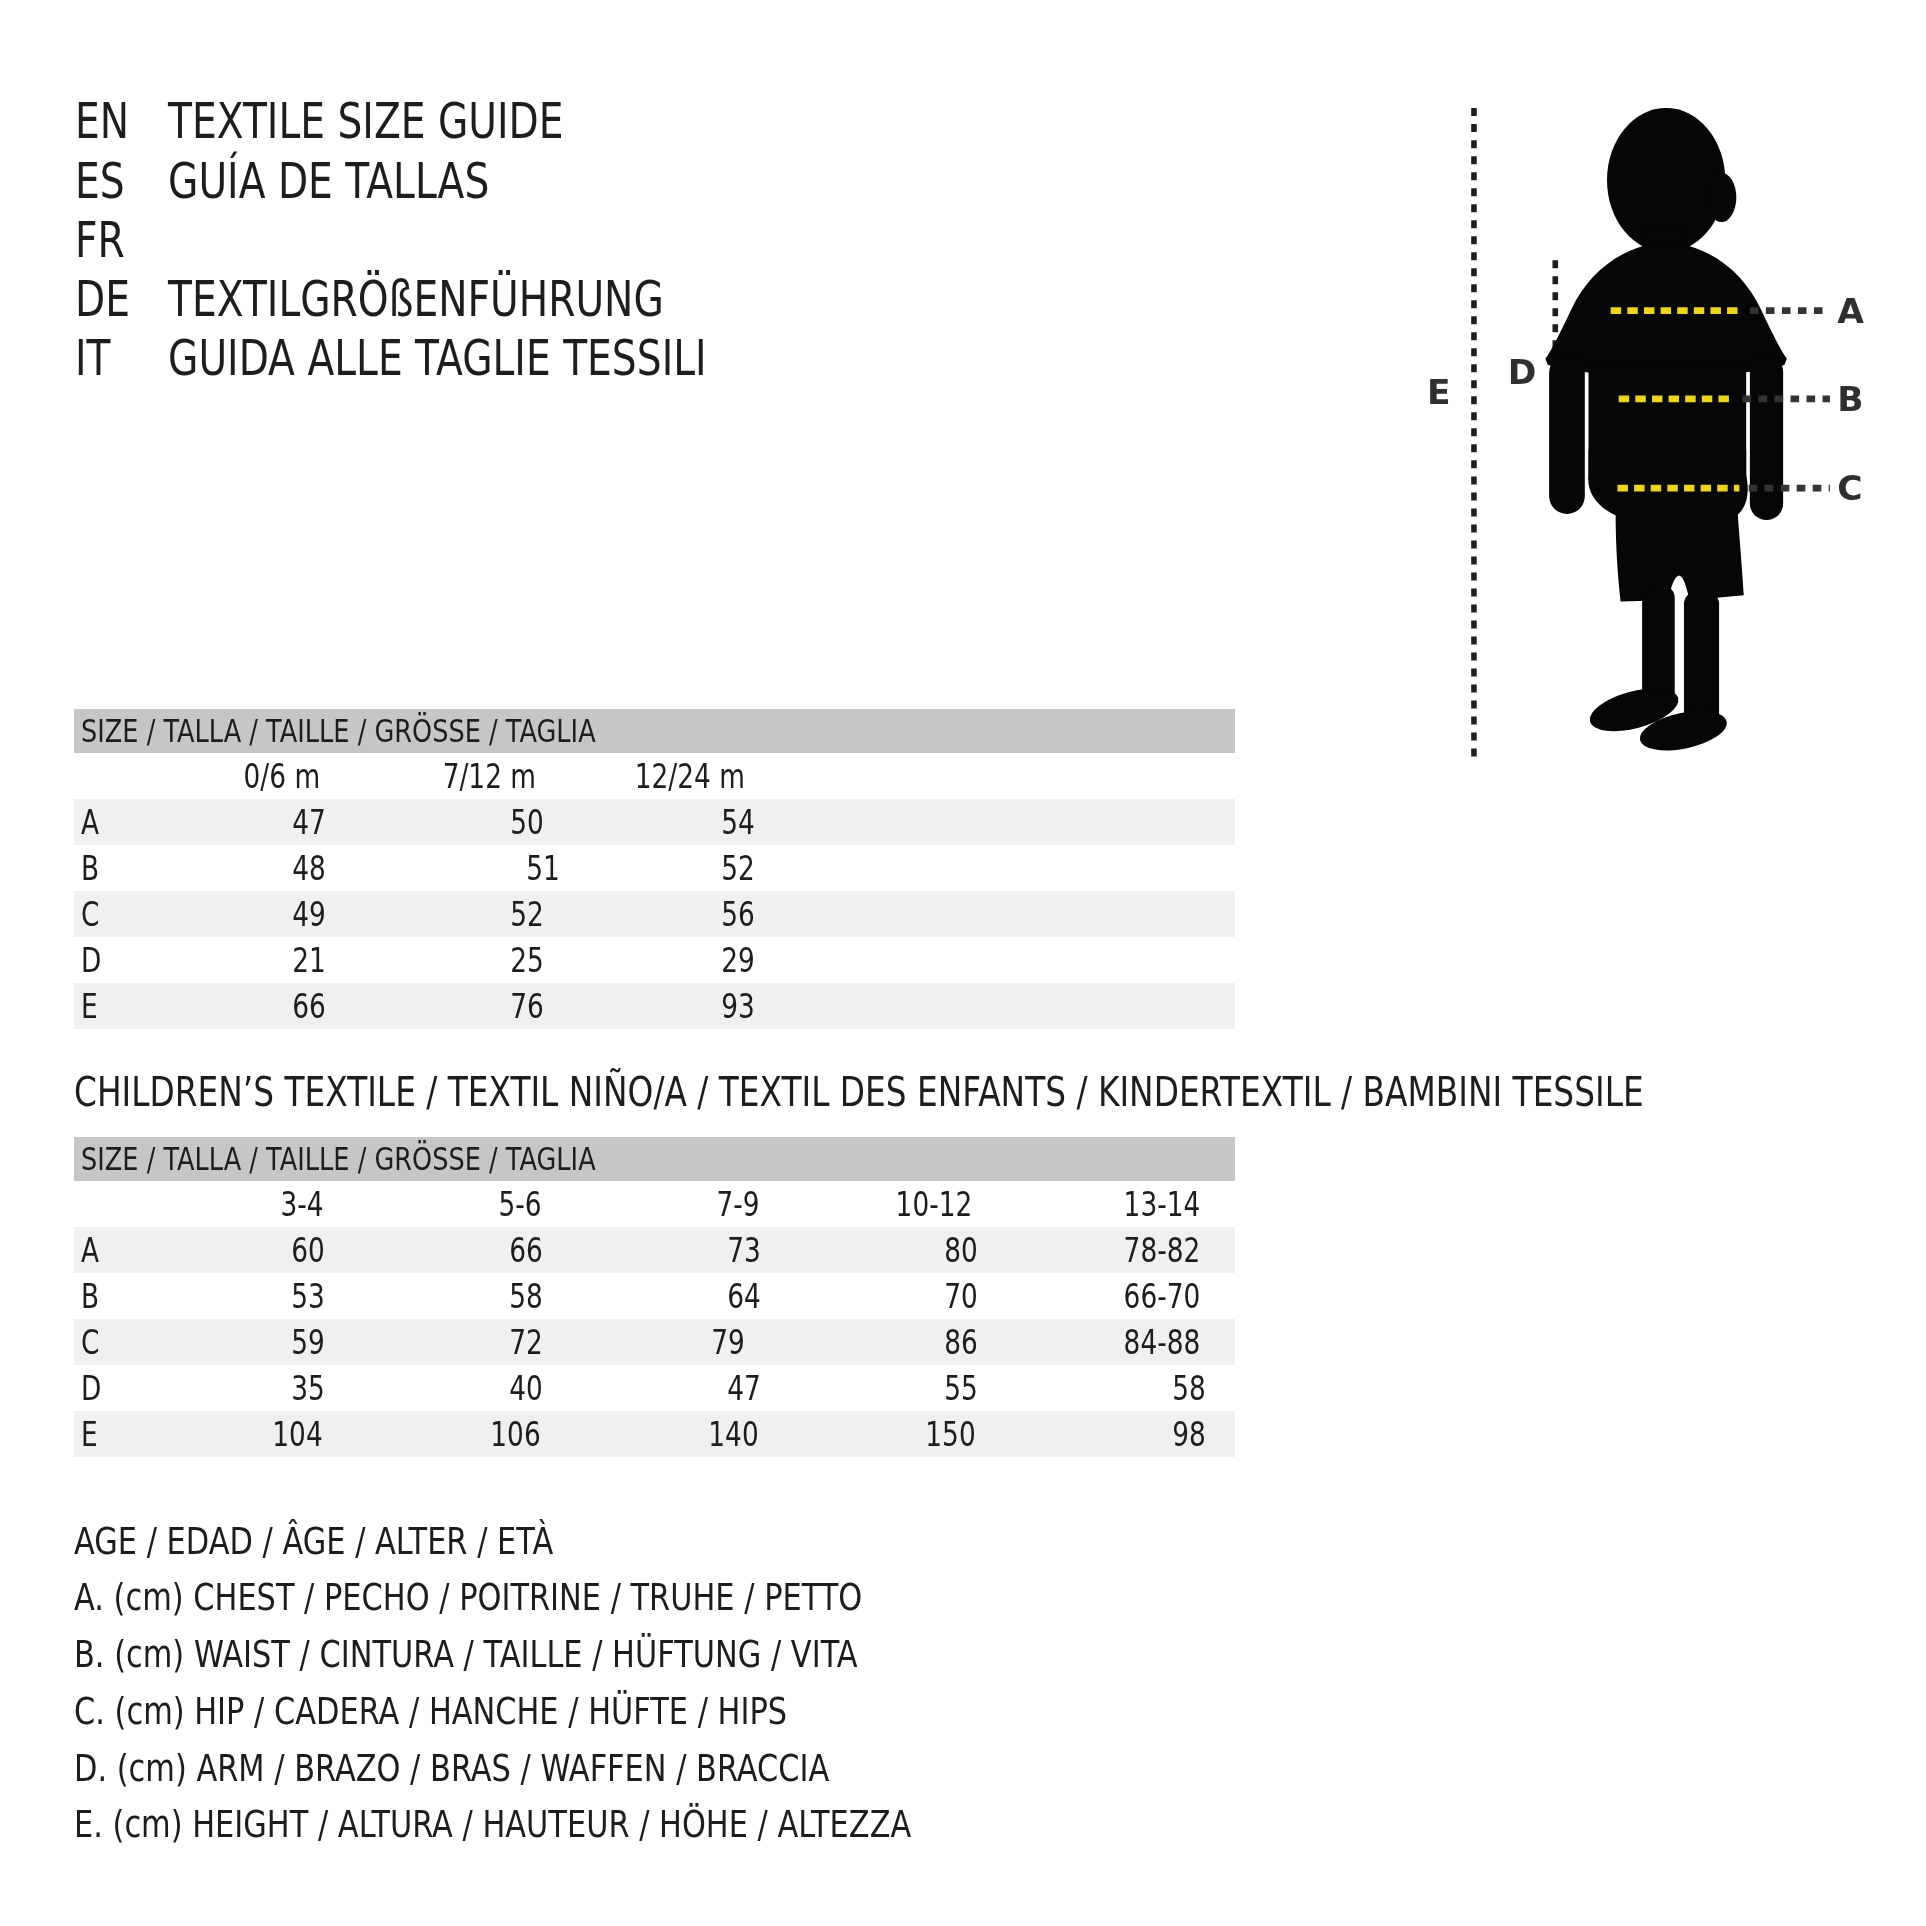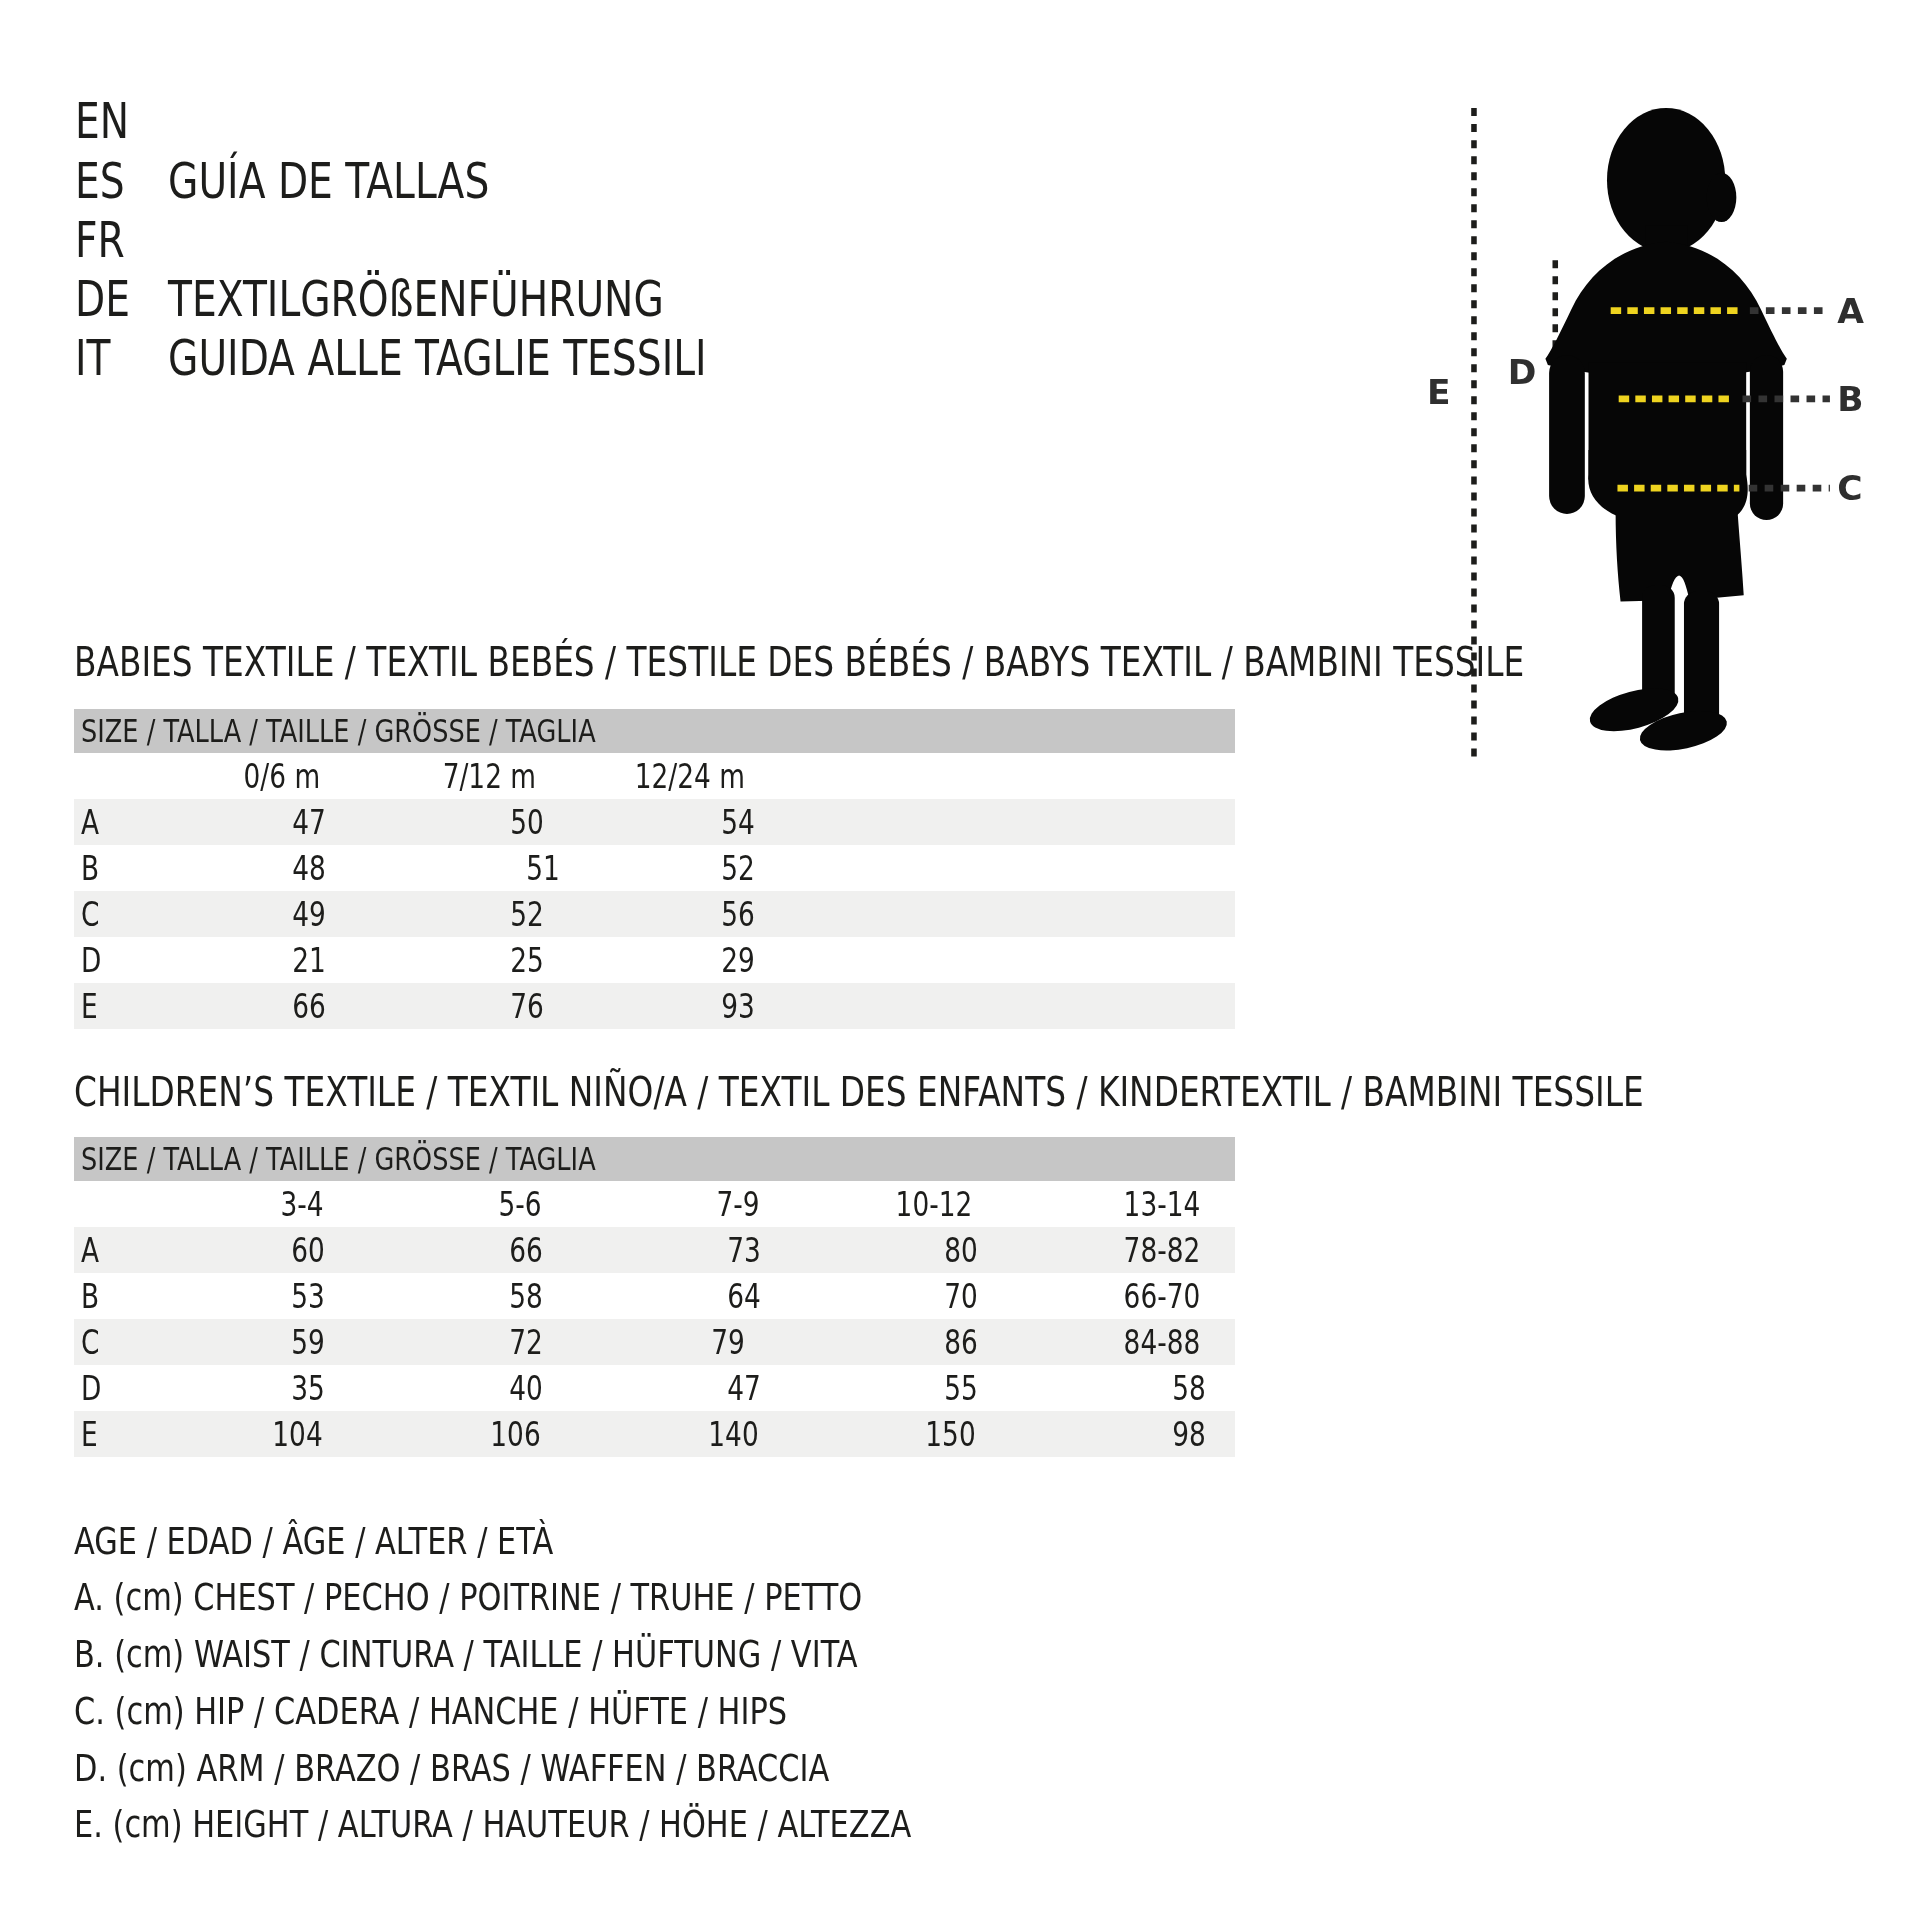--- a/index.html
+++ b/index.html
@@ -41,20 +41,21 @@
   #figure-svg text{font-family:"DejaVu Sans", sans-serif;font-size:56px;font-weight:bold;fill:#2f2f2f;}
 </style>
 </head>
 <body>
 
 <div id="canvas">
 
   <div>
     <div class="lang-row" style="top:92px">
       <span class="lang-code"><span class="cnd">EN</span></span>
+      <span class="lang-title"><span class="cnd">TEXTILE SIZE GUIDE</span></span>
     </div>
     <div class="lang-row" style="top:152px">
       <span class="lang-code"><span class="cnd">ES</span></span>
       <span class="lang-title"><span class="cnd">GUÍA DE TALLAS</span></span>
     </div>
     <div class="lang-row" style="top:211px">
       <span class="lang-code"><span class="cnd">FR</span></span>
     </div>
     <div class="lang-row" style="top:270px">
       <span class="lang-code"><span class="cnd">DE</span></span>
@@ -94,23 +95,20 @@
     <line x1="345" y1="662" x2="543" y2="662" stroke="#eed31f" stroke-width="11" stroke-dasharray="17 10"></line>
     <line x1="558" y1="662" x2="690" y2="662" stroke="#333333" stroke-width="11" stroke-dasharray="14 12"></line>
 
     <text x="702" y="394">A</text>
     <text x="702" y="537">B</text>
     <text x="702" y="682">C</text>
     <text x="190" y="493" text-anchor="middle">D</text>
     <text x="55" y="526" text-anchor="middle">E</text>
   </svg>
 
-  <div class="section-heading" style="top:640px">
-    <span class="cnd">BABIES TEXTILE / TEXTIL BEBÉS / TESTILE DES BÉBÉS / BABYS TEXTIL / BAMBINI TESSILE</span>
-  </div>
 
   <div class="sg-table" style="top:709px">
     <div class="tbar">
       <span class="cnd">SIZE / TALLA / TAILLE / GRÖSSE / TAGLIA</span>
     </div>
     <div class="thead">
       <div class="cell" style="left:71px">
           <span class="cndC">0/6 m</span>
         </div>
       <div class="cell" style="left:289px">

